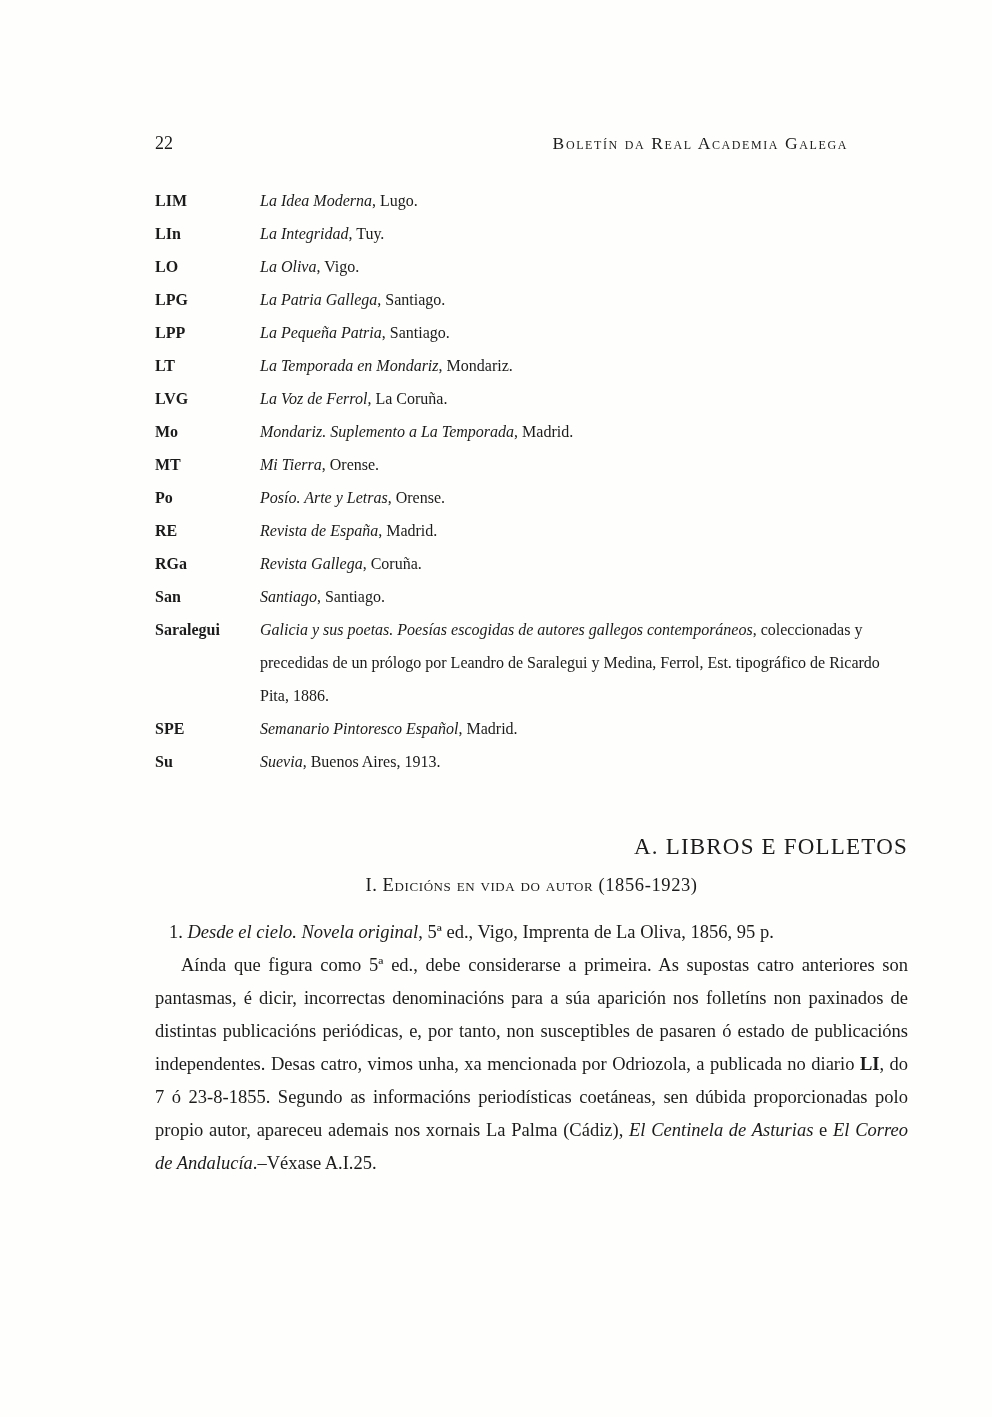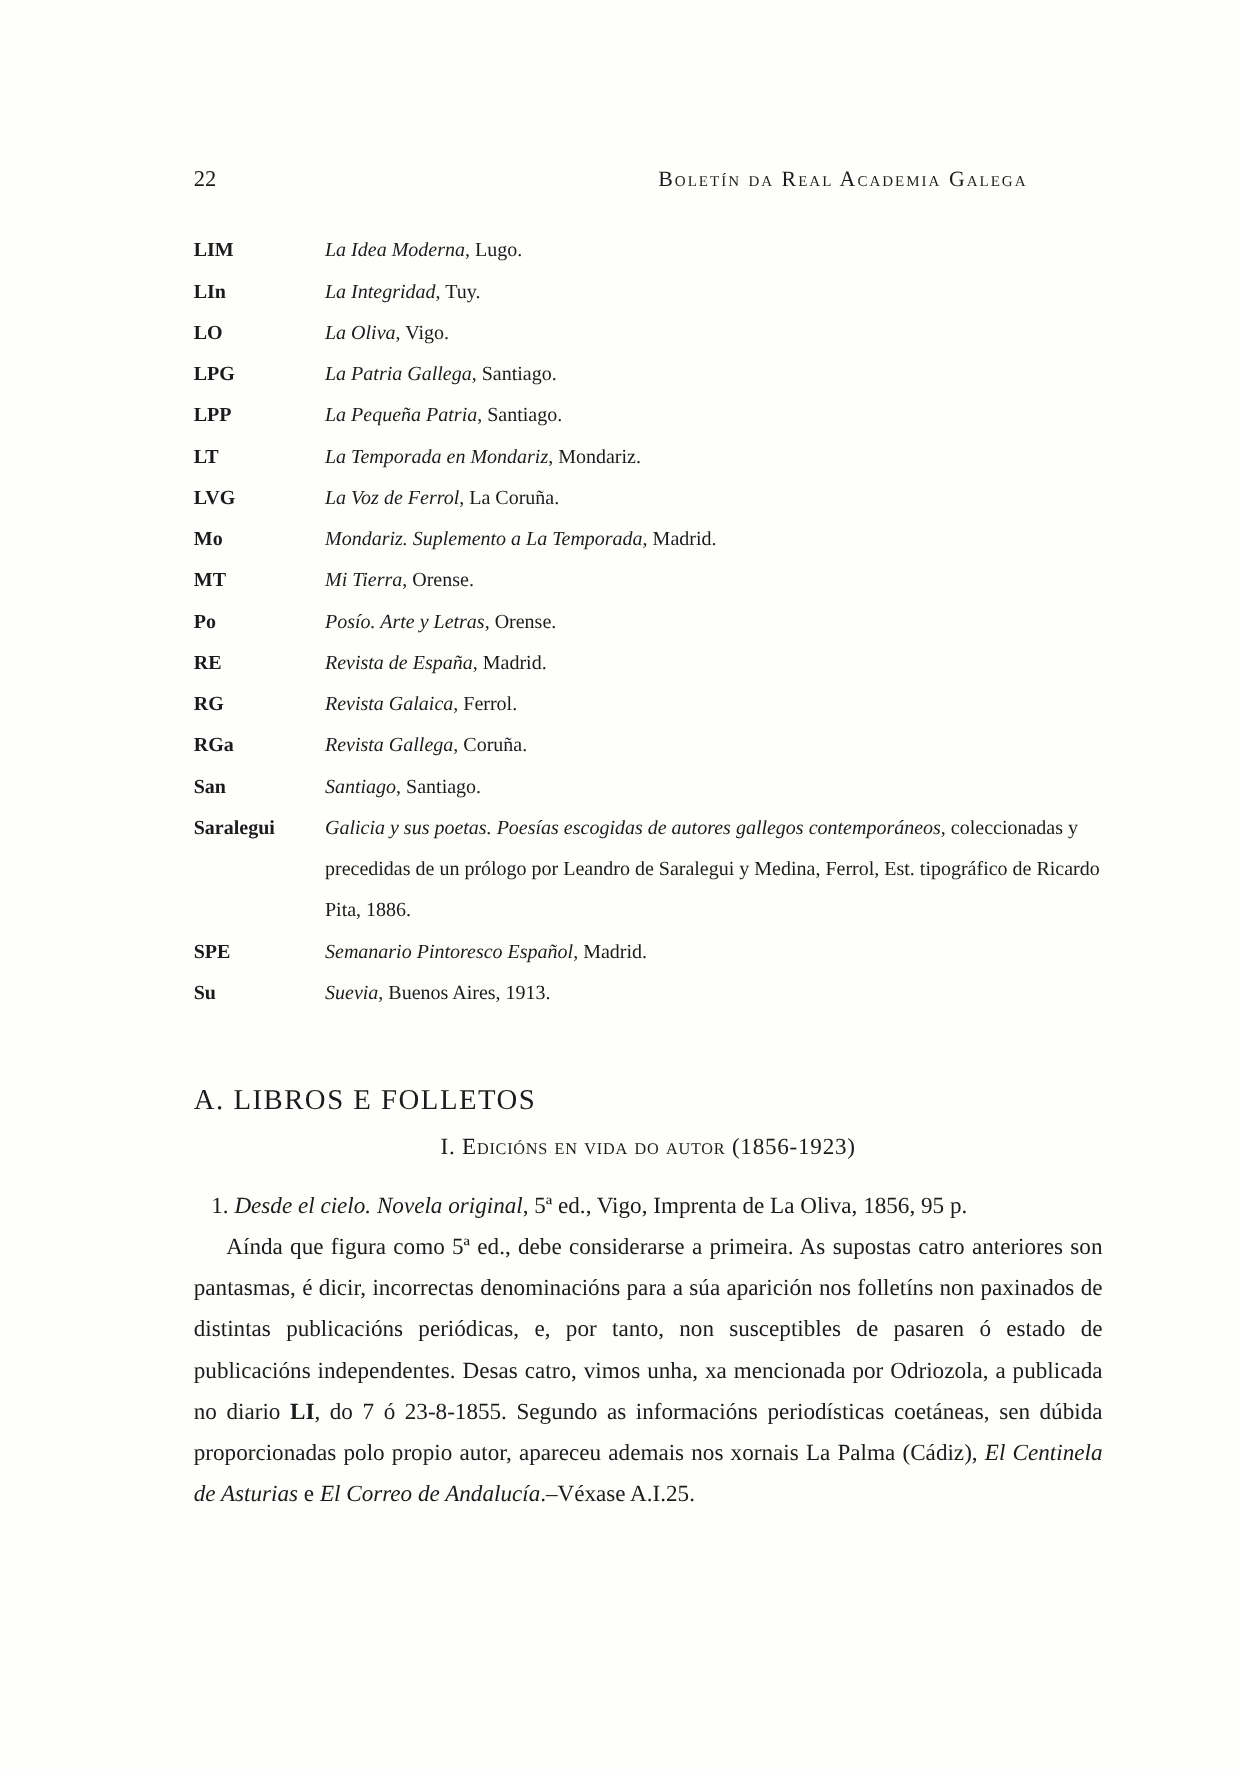--- a/index.html
+++ b/index.html
@@ -8,21 +8,21 @@
     width: 992px;
     height: 1417px;
     background: #fefefc;
     color: #1b1b1b;
     font-family: "Liberation Serif", "DejaVu Serif", serif;
     overflow: hidden;
   }
   .page {
     width: 992px;
     height: 1417px;
-    padding: 133px 110px 0 155px;
+    padding: 133px 84px 0 155px;
     background: #fefefc;
   }
   .header {
     display: grid;
     grid-template-columns: 60px 1fr 60px;
     align-items: baseline;
   }
   .page-num { font-size: 18px; }
   .running-title {
     text-align: right;
@@ -30,21 +30,21 @@
     letter-spacing: 1.6px;
     font-size: 17.5px;
   }
   .abbr-list { margin-top: 30px; font-size: 16px; }
   .row { display: flex; line-height: 33px; }
   .abbr { flex: 0 0 105px; width: 105px; font-weight: bold; }
   .def { flex: 1; }
   .def i { font-style: italic; }
   .section-title {
     margin-top: 56px;
-    text-align: left;
+    text-align: right;
     font-size: 23px;
     letter-spacing: 1.2px;
     font-weight: normal;
   }
   .section-subtitle {
     margin-top: 14px;
     text-align: center;
     font-variant: small-caps;
     letter-spacing: 0.6px;
     font-size: 18.5px;
@@ -111,24 +111,20 @@
     </div>
     <div class="row">
       <span class="abbr">Po</span>
       <span class="def"><i>Posío. Arte y Letras</i><span>, Orense.</span></span>
     </div>
     <div class="row">
       <span class="abbr">RE</span>
       <span class="def"><i>Revista de España</i><span>, Madrid.</span></span>
     </div>
     <div class="row">
-      <span class="abbr">RG</span>
-      <span class="def"><i>Revista Galaica</i><span>, Ferrol.</span></span>
-    </div>
-    <div class="row">
       <span class="abbr">RGa</span>
       <span class="def"><i>Revista Gallega</i><span>, Coruña.</span></span>
     </div>
     <div class="row">
       <span class="abbr">San</span>
       <span class="def"><i>Santiago</i><span>, Santiago.</span></span>
     </div>
     <div class="row">
       <span class="abbr">Saralegui</span>
       <span class="def"><i>Galicia y sus poetas. Poesías escogidas de autores gallegos contemporáneos</i><span>, coleccionadas y precedidas de un prólogo por Leandro de Saralegui y Medina, Ferrol, Est. tipográfico de Ricardo Pita, 1886.</span></span>

